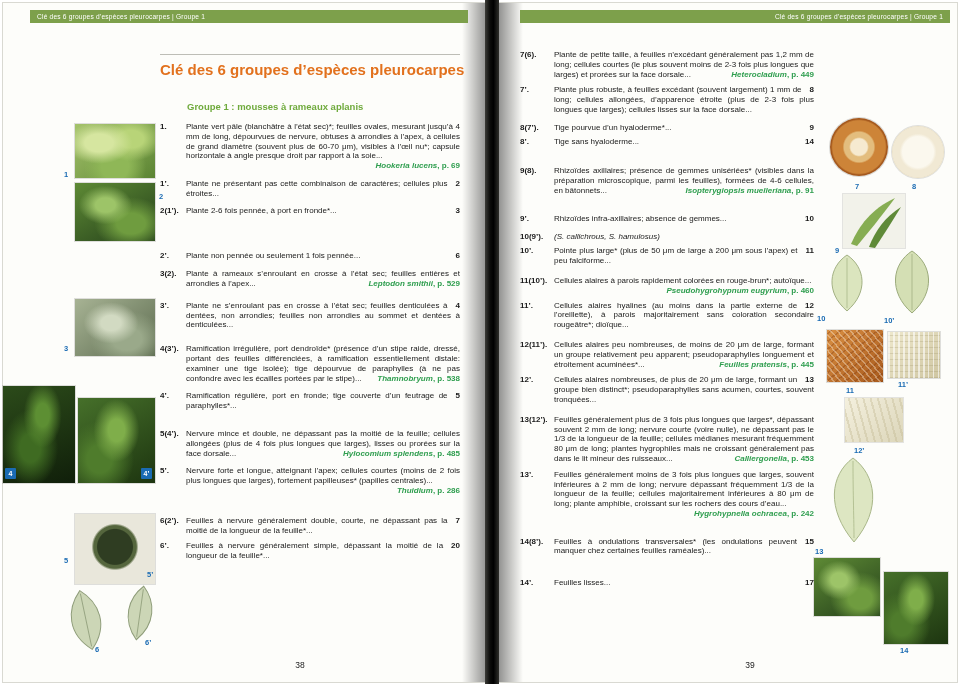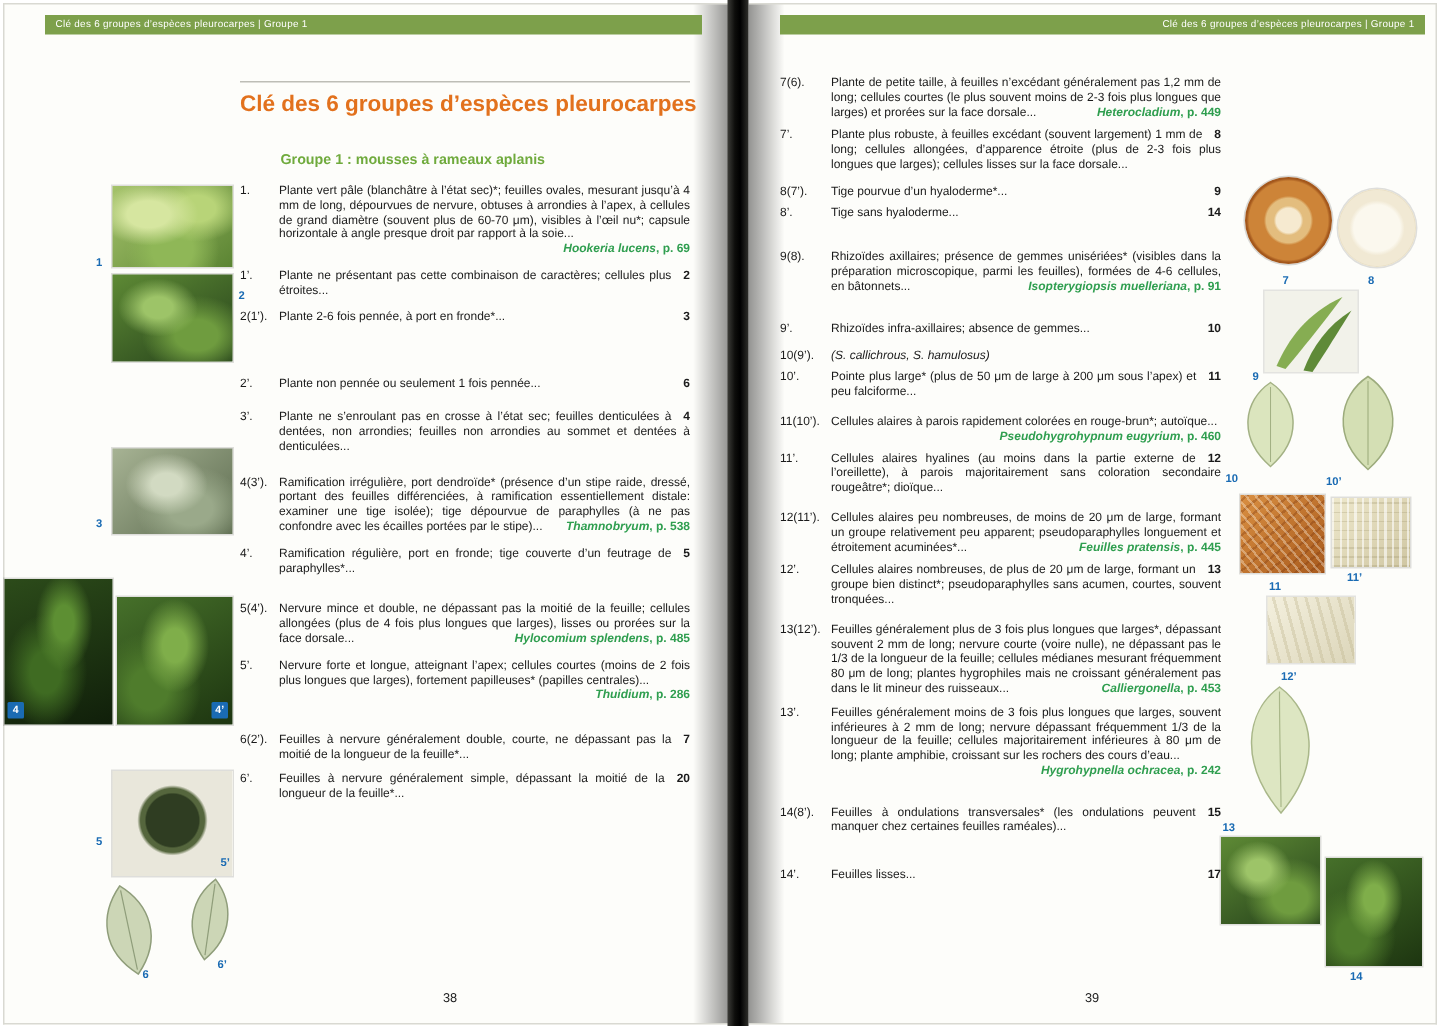--- a/index.html
+++ b/index.html
@@ -18,21 +18,21 @@
   .headbar.rightal{text-align:right}
   #title-rule{position:absolute;left:160px;top:54px;width:300px;height:1px;background:#bdbdb6}
   #page-title{position:absolute;left:160px;top:61px;width:315px;margin:0;
               font-size:15px;font-weight:bold;color:#e2711d}
   #group-title{position:absolute;left:187px;top:101px;margin:0;
                font-size:9.5px;font-weight:bold;color:#6faa3c}
   .entries{position:absolute}
   #entries-left{left:160px;top:122px;width:300px}
   #entries-right{left:520px;top:50px;width:294px}
   .entry{display:flex;font-size:8px;line-height:9.8px}
-  .eno{flex:0 0 26px;font-weight:normal}
+  .eno{flex:0 0 26px;font-weight:bold}
   #entries-right .eno{flex-basis:34px}
   .ebody{flex:1;min-width:0}
   .etext{margin:0;text-align:justify;overflow:hidden}
   .goto{float:right;font-weight:bold;padding-left:8px}
   .speciesref{float:right;color:#2f9e4f;font-weight:bold;padding-left:8px;white-space:nowrap}
   .speciesref i{font-style:italic}
   .spage{font-style:normal}
   .subref{font-style:italic}
   .pnum{position:absolute;top:660px;width:40px;text-align:center;font-size:8.5px;color:#222}
   .figlabel{position:absolute;font-size:7.5px;font-weight:bold;color:#1a6bb3}
@@ -115,20 +115,27 @@
         <div class="subref"></div>
       </div>
     </div>
   <div class="entry" style="margin-top:36px">
       <span class="eno">2’.</span>
       <div class="ebody">
         <p class="etext"><span class="goto">6</span><span>Plante non pennée ou seulement 1 fois pennée...</span><span class="speciesref"><i></i><span class="spage"></span></span></p>
         <div class="subref"></div>
       </div>
     </div>
+  <div class="entry" style="margin-top:8px">
+      <span class="eno">3(2).</span>
+      <div class="ebody">
+        <p class="etext"><span class="goto"></span><span>Plante à rameaux s’enroulant en crosse à l’état sec; feuilles entières et arrondies à l’apex...</span><span class="speciesref"><i>Leptodon smithii</i><span class="spage">, p. 529</span></span></p>
+        <div class="subref"></div>
+      </div>
+    </div>
   <div class="entry" style="margin-top:12px">
       <span class="eno">3’.</span>
       <div class="ebody">
         <p class="etext"><span class="goto">4</span><span>Plante ne s’enroulant pas en crosse à l’état sec; feuilles denticulées à dentées, non arrondies; feuilles non arrondies au sommet et dentées à denticulées...</span><span class="speciesref"><i></i><span class="spage"></span></span></p>
         <div class="subref"></div>
       </div>
     </div>
   <div class="entry" style="margin-top:14px">
       <span class="eno">4(3’).</span>
       <div class="ebody">
@@ -353,13 +360,13 @@
 <span class="figlabel" style="left:835px;top:246px">9</span>
 <span class="figlabel" style="left:817px;top:314px">10</span>
 <span class="figlabel" style="left:884px;top:316px">10’</span>
 <span class="figlabel" style="left:846px;top:386px">11</span>
 <span class="figlabel" style="left:898px;top:380px">11’</span>
 <span class="figlabel" style="left:854px;top:446px">12’</span>
 <span class="figlabel" style="left:815px;top:547px">13</span>
 <span class="figlabel" style="left:900px;top:646px">14</span>
 
 <span class="pnum" style="left:280px">38</span>
-<span class="pnum" style="left:708px">39</span>
+<span class="pnum" style="left:730px">39</span>
 
 </body></html>

